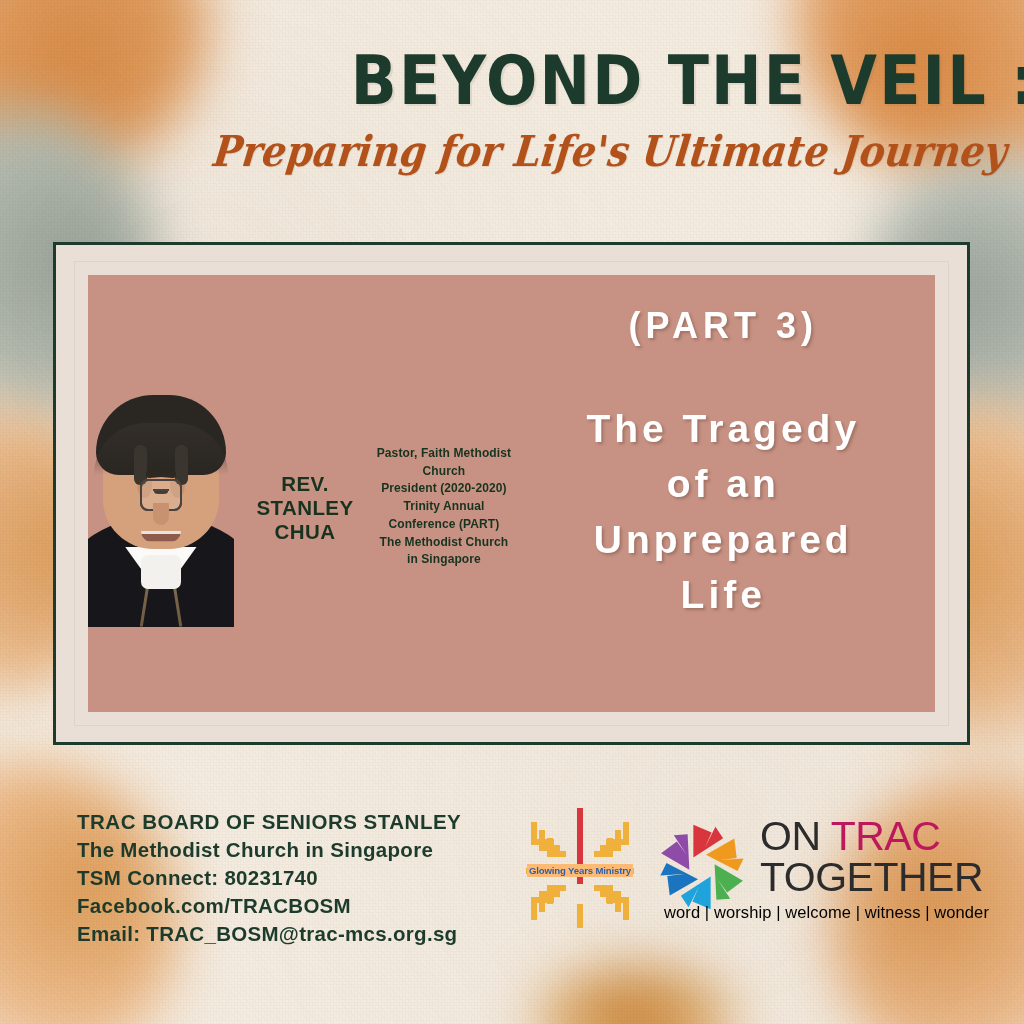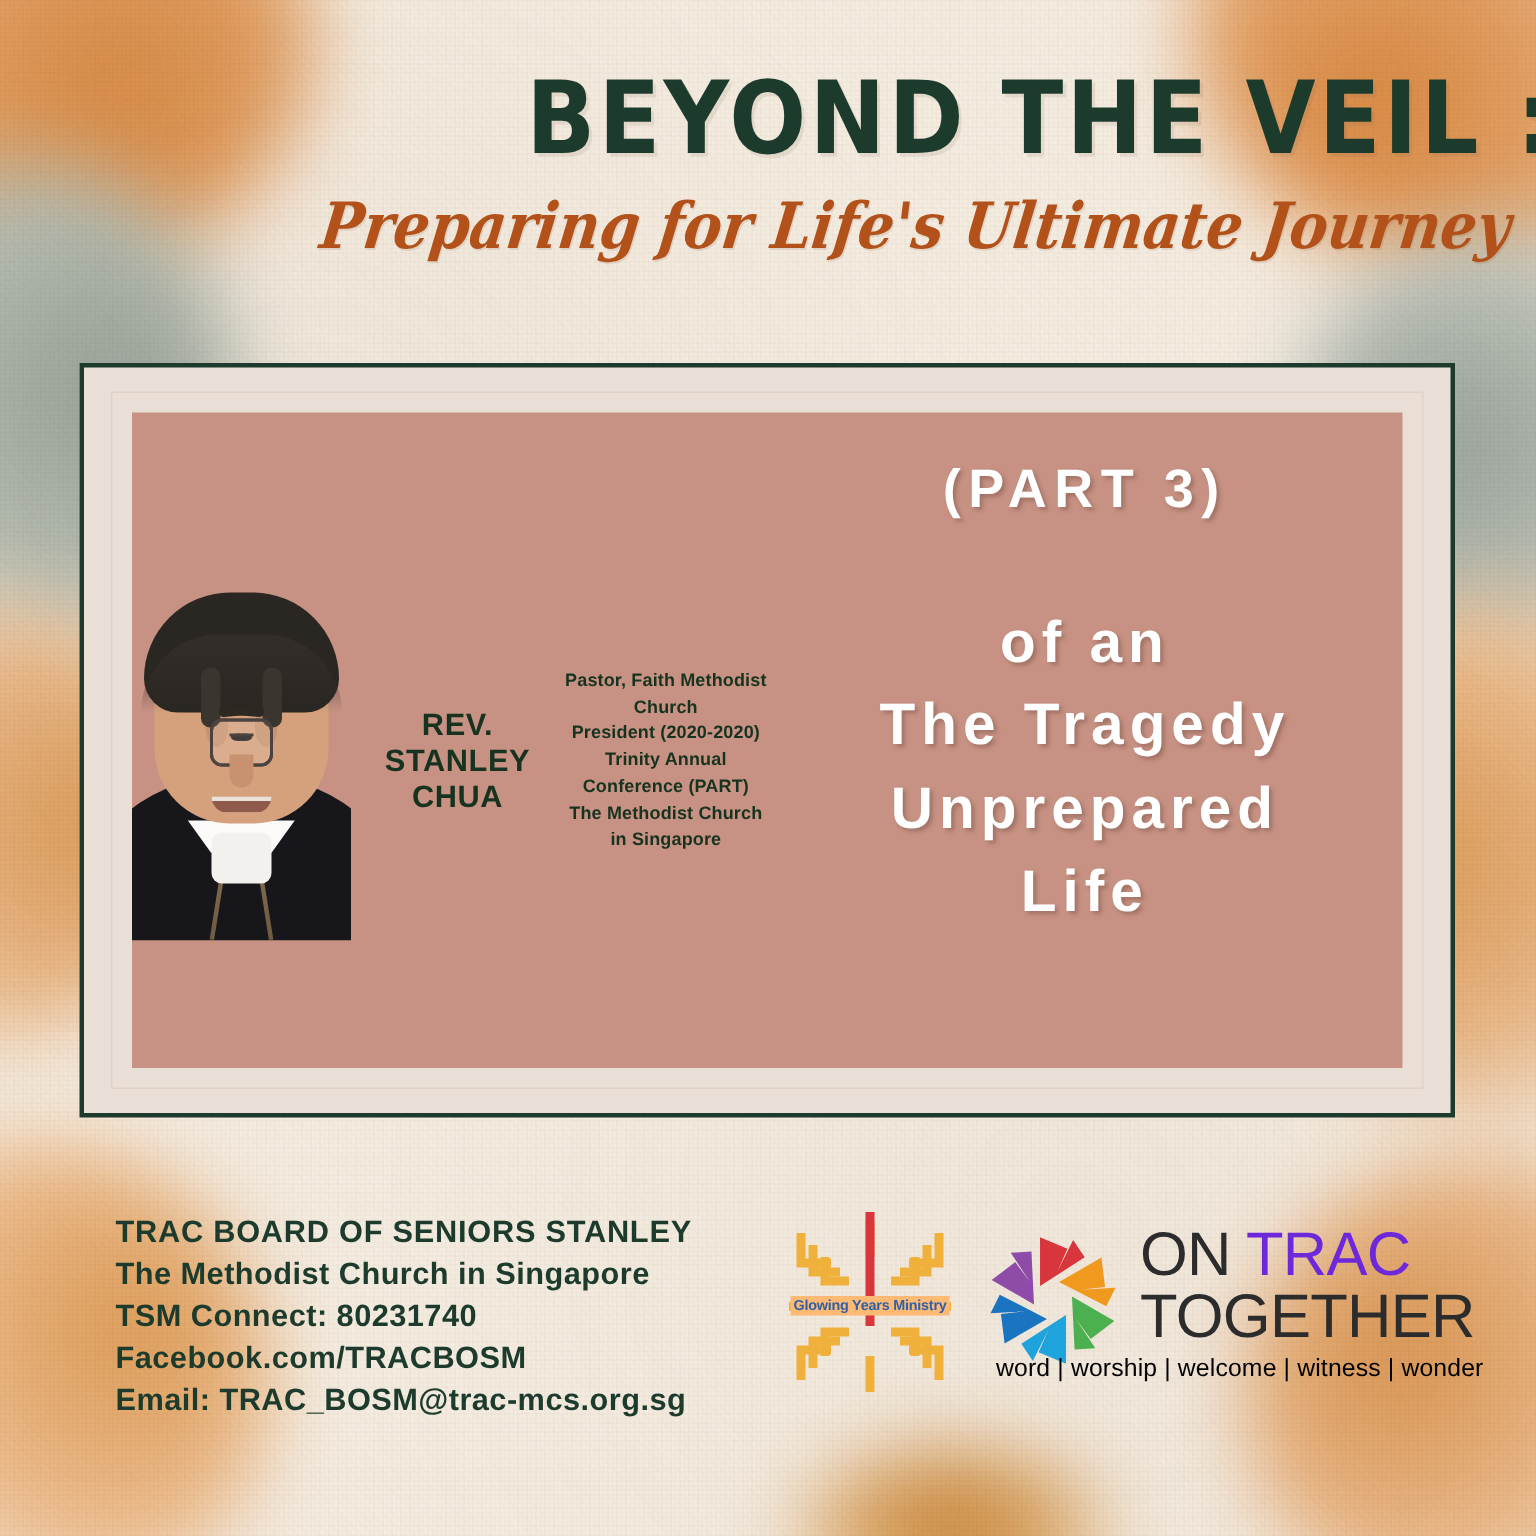--- a/index.html
+++ b/index.html
@@ -177,21 +177,21 @@
     display:inline-block;background:#fdba74;color:#2f5fa8;
     font-size:9.6px;font-weight:bold;letter-spacing:-.15px;
     padding:1px 2px;white-space:nowrap;
   }
 
   
   #ot-logo{display:flex;align-items:flex-start;margin-left:14px;margin-top:6px;}
   #ot-flower{width:96px;height:96px;flex:0 0 auto;margin-top:2px;}
   #ot-words{margin-left:10px;}
   #ot-line1{font-size:41px;line-height:.96;letter-spacing:-.5px;color:#2c2c2c;}
-  #ot-line1 .trac{color:#6d28d9;}
+  #ot-line1 .trac{color:#be185d;}
   #ot-line2{font-size:41px;line-height:1.0;letter-spacing:-.5px;color:#2c2c2c;}
   #ot-tagline{
     margin-top:5px;margin-left:-96px;
     font-size:16.5px;color:#000000;letter-spacing:.1px;white-space:nowrap;
   }
 </style>
 </head>
 <body>
 
 <div id="poster">
@@ -251,22 +251,22 @@
           <div>Pastor, Faith Methodist Church</div>
           <div>President (2020-2020)</div>
           <div>Trinity Annual Conference (PART)</div>
           <div>The Methodist Church in Singapore</div>
         </div>
       </div>
 
       <div id="topic-col">
         <div id="part-label">(PART 3)</div>
         <div id="topic-title">
+          <div>The Tragedy</div>
           <div>of an</div>
-          <div>The Tragedy</div>
           <div>Unprepared</div>
           <div>Life</div>
         </div>
       </div>
 
     </div>
   </div>
 
   <div id="footer">
 

